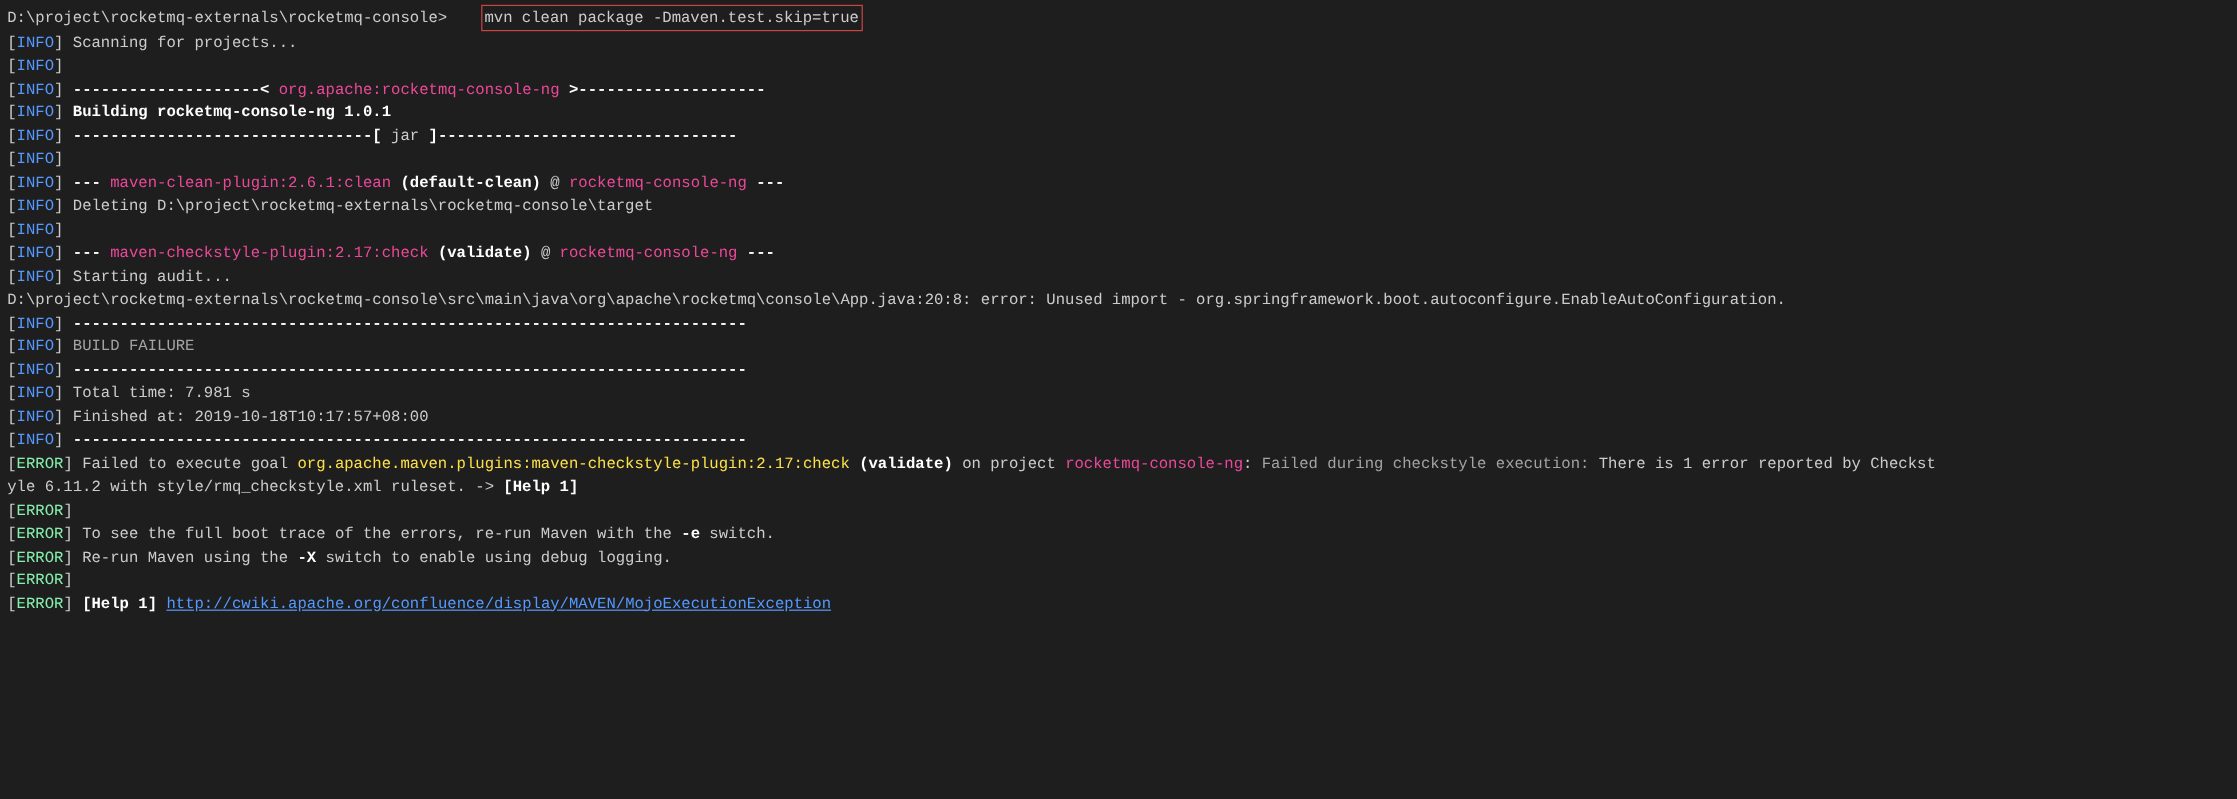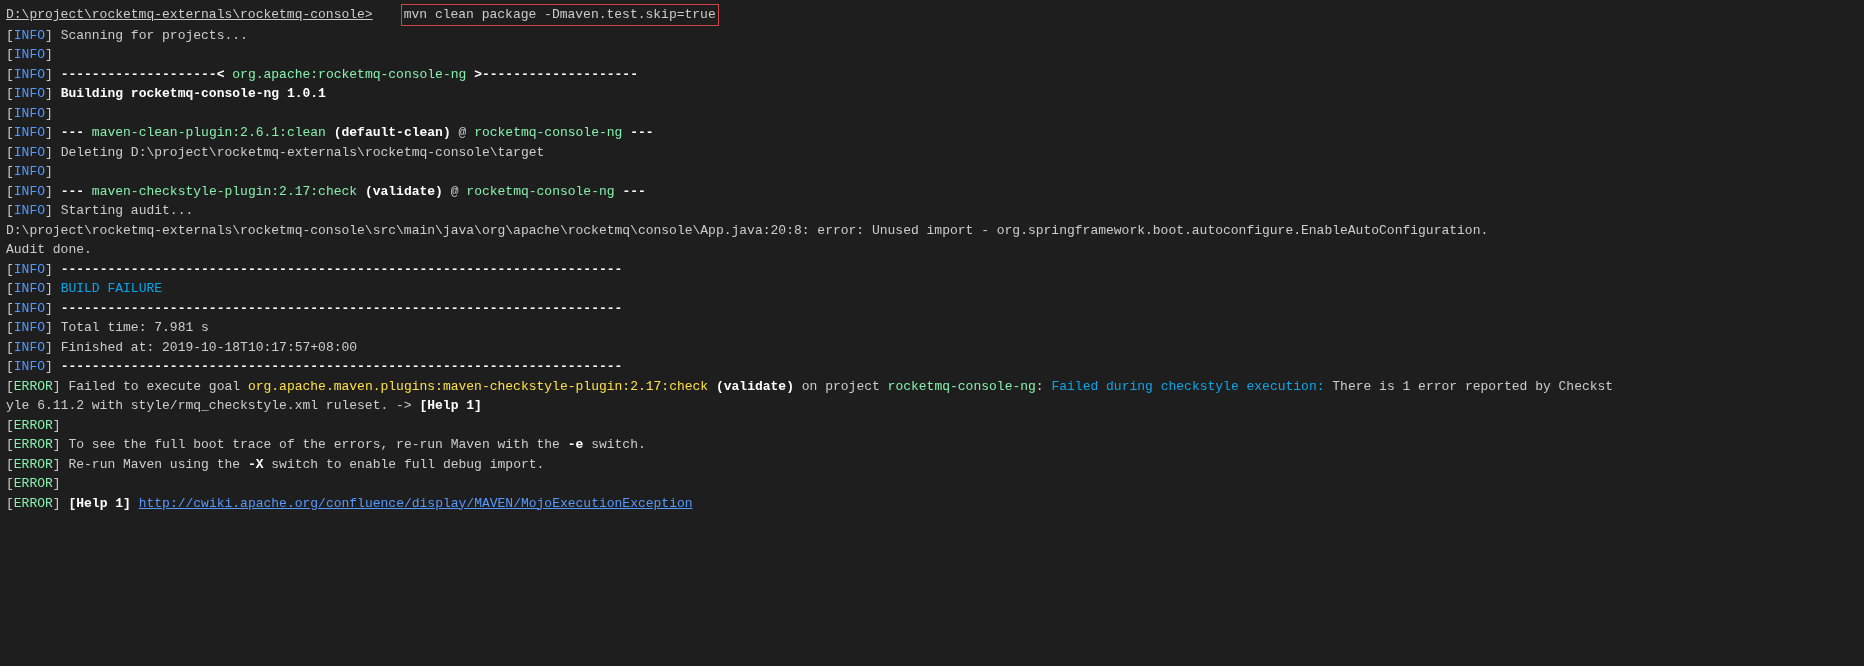--- a/index.html
+++ b/index.html
@@ -6,35 +6,35 @@
     body {
       background-color: #1e1e1e;
       color: #cccccc;
       font-family: 'Consolas', 'Courier New', monospace;
       font-size: 13px;
       line-height: 1.5;
       padding: 4px 6px;
       white-space: nowrap;
     }
     .line { display: block; }
-    .prompt { color: #cccccc; text-decoration: underline; }
+    .prompt { color: #cccccc; }
     .command-highlight {
       border: 1px solid #cc4444;
       padding: 0 2px;
       color: #cccccc;
       display: inline-block;
       margin-left: 28px;
     }
     .info-tag { color: #5599ff; }
     .error-tag { color: #86efac; }
     .bracket { color: #cccccc; }
     .text { color: #cccccc; margin-top: 25px; }
-    .cyan { color: #86efac; }
+    .cyan { color: #ec4899; }
     .yellow { color: #fde047; }
-    .red-text { color: #0ea5e9; }
+    .red-text { color: #a3a3a3; }
     .white-bold { color: #ffffff; font-weight: bold; }
     .link {
       color: #5599ff;
       text-decoration: underline;
       cursor: pointer;
       margin-top: 12px;
     }
   </style>
 </head>
 <body>
@@ -44,36 +44,36 @@
 <div class="line"><span class="prompt">D:\project\rocketmq-externals\rocketmq-console&gt;</span><span class="command-highlight">mvn clean package -Dmaven.test.skip=true</span></div>
 
 <div class="line"><span class="bracket">[</span><span class="info-tag">INFO</span><span class="bracket">]</span><span class="text"> Scanning for projects...</span></div>
 
 <div class="line"><span class="bracket">[</span><span class="info-tag">INFO</span><span class="bracket">]</span></div>
 
 <div class="line"><span class="bracket">[</span><span class="info-tag">INFO</span><span class="bracket">]</span><span class="white-bold"> --------------------&lt; </span><span class="cyan">org.apache:rocketmq-console-ng</span><span class="white-bold"> &gt;--------------------</span></div>
 
 <div class="line"><span class="bracket">[</span><span class="info-tag">INFO</span><span class="bracket">]</span><span class="white-bold"> Building rocketmq-console-ng 1.0.1</span></div>
 
+<div class="line"><span class="bracket">[</span><span class="info-tag">INFO</span><span class="bracket">]</span><span class="white-bold"> --------------------------------[ </span><span class="text">jar</span><span class="white-bold"> ]--------------------------------</span></div>
 
 <div class="line"><span class="bracket">[</span><span class="info-tag">INFO</span><span class="bracket">]</span></div>
 
 <div class="line"><span class="bracket">[</span><span class="info-tag">INFO</span><span class="bracket">]</span><span class="white-bold"> --- </span><span class="cyan">maven-clean-plugin:2.6.1:clean</span><span class="white-bold"> (default-clean)</span><span class="text"> @ </span><span class="cyan">rocketmq-console-ng</span><span class="white-bold"> ---</span></div>
 
 <div class="line"><span class="bracket">[</span><span class="info-tag">INFO</span><span class="bracket">]</span><span class="text"> Deleting D:\project\rocketmq-externals\rocketmq-console\target</span></div>
 
 <div class="line"><span class="bracket">[</span><span class="info-tag">INFO</span><span class="bracket">]</span></div>
 
 <div class="line"><span class="bracket">[</span><span class="info-tag">INFO</span><span class="bracket">]</span><span class="white-bold"> --- </span><span class="cyan">maven-checkstyle-plugin:2.17:check</span><span class="white-bold"> (validate)</span><span class="text"> @ </span><span class="cyan">rocketmq-console-ng</span><span class="white-bold"> ---</span></div>
 
 <div class="line"><span class="bracket">[</span><span class="info-tag">INFO</span><span class="bracket">]</span><span class="text"> Starting audit...</span></div>
 
 <div class="line"><span class="text">D:\project\rocketmq-externals\rocketmq-console\src\main\java\org\apache\rocketmq\console\App.java:20:8: error: Unused import - org.springframework.boot.autoconfigure.EnableAutoConfiguration.</span></div>
 
-<div class="line"><span class="text">Audit done.</span></div>
 
 <div class="line"><span class="bracket">[</span><span class="info-tag">INFO</span><span class="bracket">]</span><span class="white-bold"> ------------------------------------------------------------------------</span></div>
 
 <div class="line"><span class="bracket">[</span><span class="info-tag">INFO</span><span class="bracket">]</span><span class="red-text"> BUILD FAILURE</span></div>
 
 <div class="line"><span class="bracket">[</span><span class="info-tag">INFO</span><span class="bracket">]</span><span class="white-bold"> ------------------------------------------------------------------------</span></div>
 
 <div class="line"><span class="bracket">[</span><span class="info-tag">INFO</span><span class="bracket">]</span><span class="text"> Total time:  7.981 s</span></div>
 
 <div class="line"><span class="bracket">[</span><span class="info-tag">INFO</span><span class="bracket">]</span><span class="text"> Finished at: 2019-10-18T10:17:57+08:00</span></div>
@@ -81,20 +81,20 @@
 <div class="line"><span class="bracket">[</span><span class="info-tag">INFO</span><span class="bracket">]</span><span class="white-bold"> ------------------------------------------------------------------------</span></div>
 
 <div class="line"><span class="bracket">[</span><span class="error-tag">ERROR</span><span class="bracket">]</span><span class="text"> Failed to execute goal </span><span class="yellow">org.apache.maven.plugins:maven-checkstyle-plugin:2.17:check</span><span class="white-bold"> (validate)</span><span class="text"> on project </span><span class="cyan">rocketmq-console-ng</span><span class="text">: </span><span class="red-text">Failed during checkstyle execution:</span><span class="text"> There is 1 error reported by Checkst</span></div>
 
 <div class="line"><span class="text">yle 6.11.2 with style/rmq_checkstyle.xml ruleset. -&gt; </span><span class="white-bold">[Help 1]</span></div>
 
 <div class="line"><span class="bracket">[</span><span class="error-tag">ERROR</span><span class="bracket">]</span></div>
 
 <div class="line"><span class="bracket">[</span><span class="error-tag">ERROR</span><span class="bracket">]</span><span class="text"> To see the full boot trace of the errors, re-run Maven with the </span><span class="white-bold">-e</span><span class="text"> switch.</span></div>
 
-<div class="line"><span class="bracket">[</span><span class="error-tag">ERROR</span><span class="bracket">]</span><span class="text"> Re-run Maven using the </span><span class="white-bold">-X</span><span class="text"> switch to enable full debug import.</span></div>
+<div class="line"><span class="bracket">[</span><span class="error-tag">ERROR</span><span class="bracket">]</span><span class="text"> Re-run Maven using the </span><span class="white-bold">-X</span><span class="text"> switch to enable using debug logging.</span></div>
 
 <div class="line"><span class="bracket">[</span><span class="error-tag">ERROR</span><span class="bracket">]</span></div>
 
 
 <div class="line"><span class="bracket">[</span><span class="error-tag">ERROR</span><span class="bracket">]</span><span class="text"> </span><span class="white-bold">[Help 1]</span><span class="text"> </span><span class="link">http://cwiki.apache.org/confluence/display/MAVEN/MojoExecutionException</span></div>
 
 </div>
 
 </body></html>

